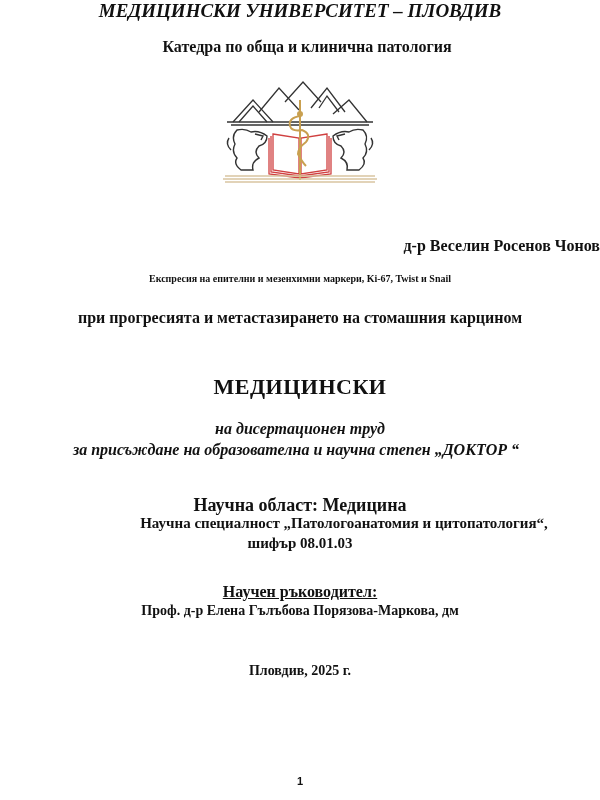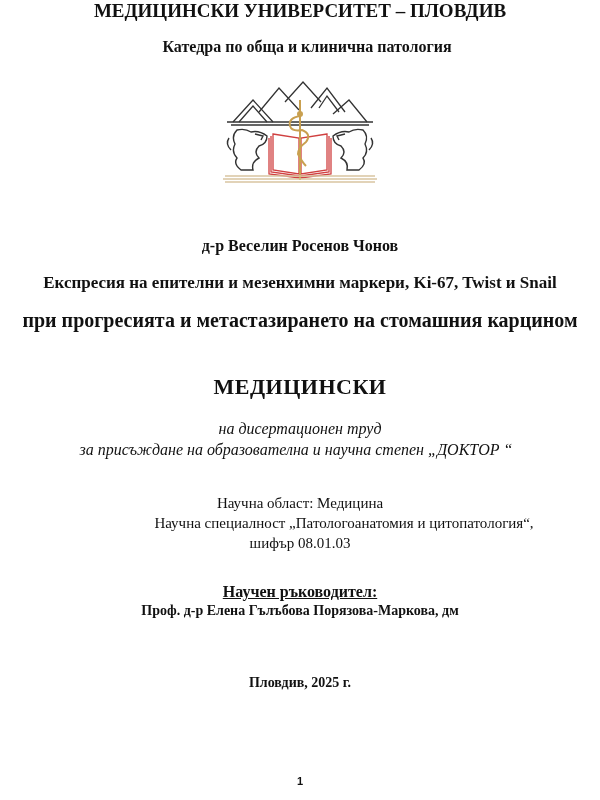--- a/index.html
+++ b/index.html
@@ -1,35 +1,35 @@
 <!DOCTYPE html>
 <html><head>
 <meta charset="utf-8">
 <style>
   html, body { margin: 0; padding: 0; background: #ffffff; }
   body { width: 600px; height: 800px; position: relative; overflow: hidden;
          font-family: "Liberation Serif", "DejaVu Serif", serif; color: #111; }
-  .line { position: absolute; left: 0; width: 600px; text-align: center; white-space: nowrap; }
+  .line { position: absolute; left: 0; width: 600px; text-align: center; white-space: nowrap; font-weight: bold; }
   .b { font-weight: bold; }
   .i { font-style: italic; }
-  #uni { top: 0px; font-size: 19px; }
+  #uni { top: 0px; font-size: 19px; font-style: italic; }
   #dept { top: 38px; font-size: 16px; margin-left: 7px; }
   #logo { position: absolute; left: 215px; top: 80px; width: 170px; height: 105px; }
-  #author { top: 237px; font-size: 16px; }
-  #title1 { top: 273px; font-size: 17px; }
-  #title2 { top: 309px; font-size: 20px; font-family: Liberation Serif, serif; }
+  #author { top: 237px; font-size: 16px; text-align: right; }
+  #title1 { top: 273px; font-size: 10px; }
+  #title2 { top: 309px; font-size: 16px; font-family: Liberation Serif, serif; }
   #doctype { top: 374px; font-size: 22px; letter-spacing: 0.5px; }
   #sub1 { top: 420px; font-size: 16px; }
   #sub2 { top: 441px; font-size: 16px; left: -4px; }
-  #field { top: 495px; font-size: 15px; text-align: center; }
+  #field { top: 495px; font-size: 18px; text-align: center; }
   #spec { top: 515px; font-size: 15px; margin-left: 44px; }
   #code { top: 535px; font-size: 15px; }
   #supLabel { top: 583px; font-size: 16px; text-decoration: underline; }
   #supName { top: 603px; font-size: 14px; }
-  #place { top: 663px; font-size: 14px; margin-top: 12px; }
+  #place { top: 663px; font-size: 14px; }
   #pagenum { top: 775px; font-size: 11px; font-family: "Liberation Sans", sans-serif; font-weight: bold; }
 </style>
 </head>
 <body>
 
 <div id="uni" class="line b">МЕДИЦИНСКИ УНИВЕРСИТЕТ – ПЛОВДИВ</div>
 <div id="dept" class="line b">Катедра по обща и клинична патология</div>
 
 <div id="logo">
   <svg width="170" height="105" viewBox="0 0 170 105">

